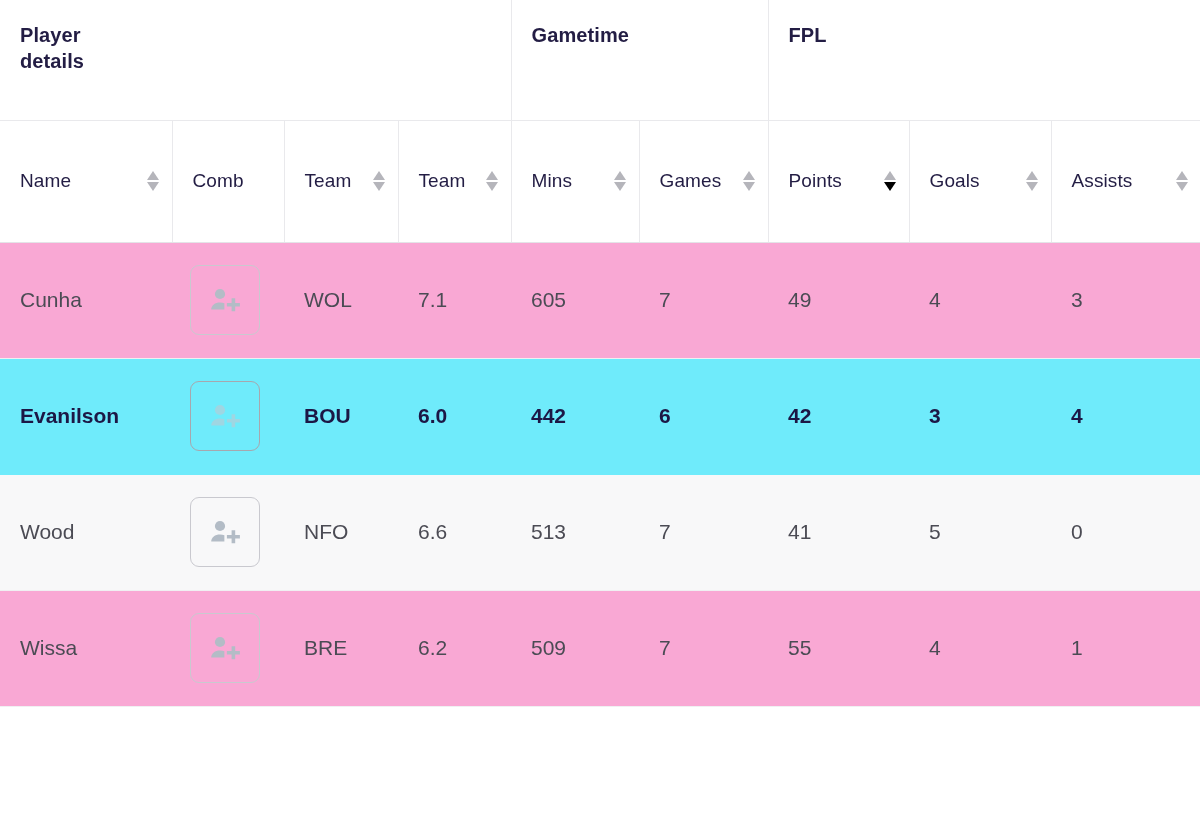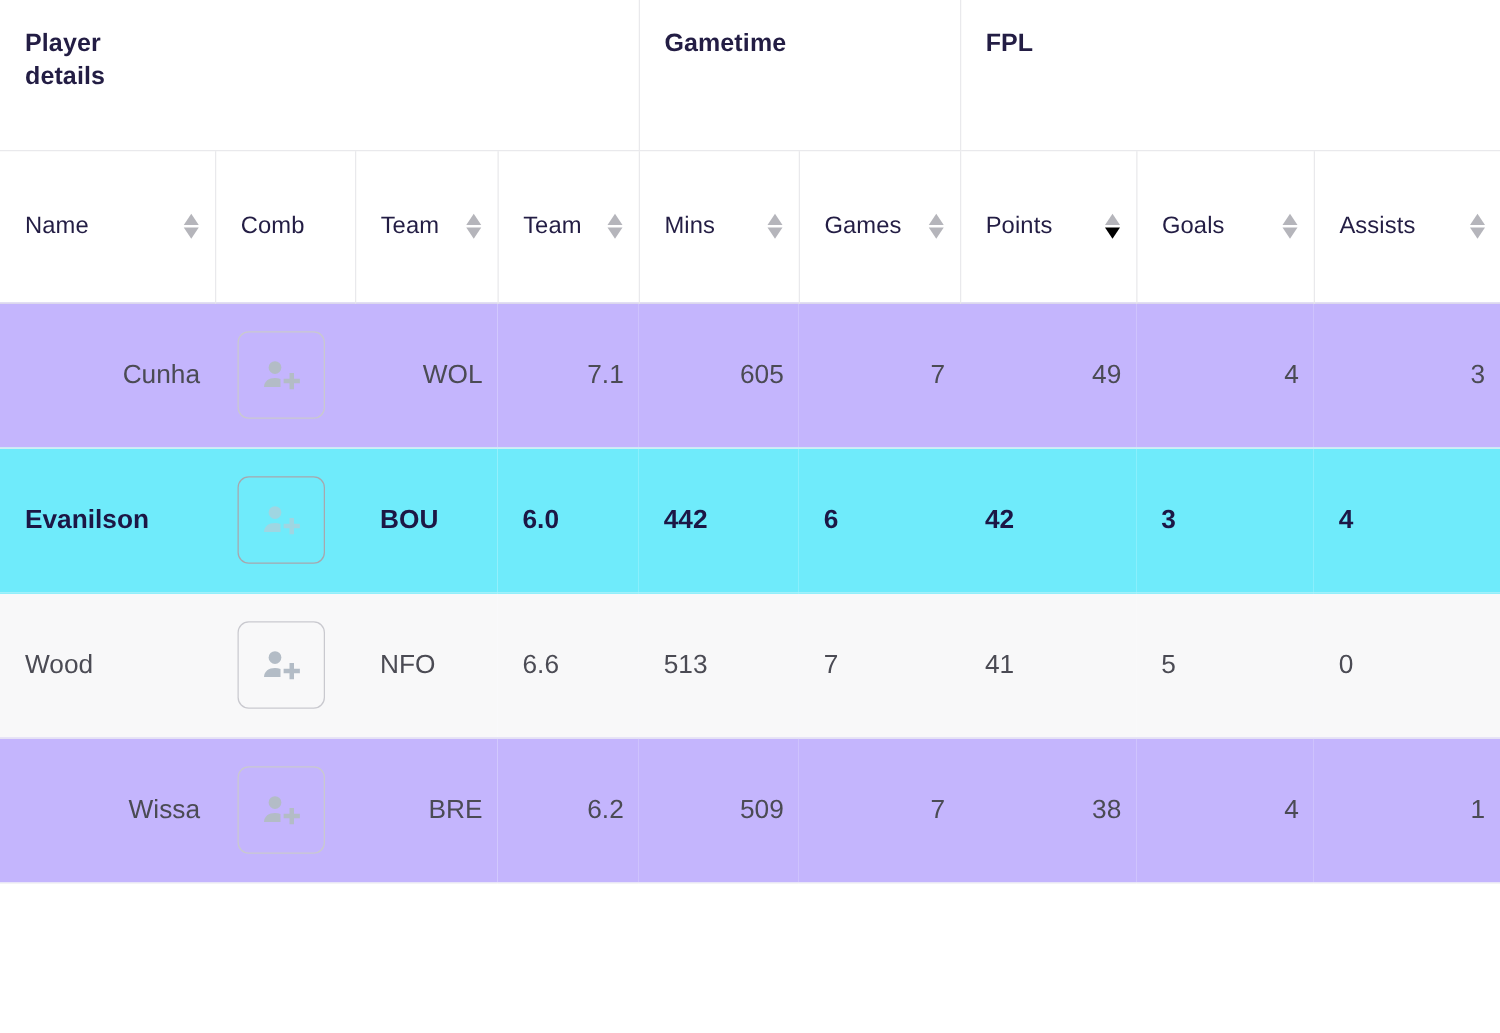--- a/index.html
+++ b/index.html
@@ -115,21 +115,21 @@
   tbody tr { height: 116px; }
   tbody tr td {
     padding: 0 12px 0 20px;
     font-size: 21px;
     font-weight: 400;
     color: #4b4b54;
     vertical-align: middle;
     border-bottom: 1px solid #f0f0f2;
     box-sizing: border-box;
   }
-  tbody tr.odd  { background: #c4b5fd; text-align: right; }
+  tbody tr.odd  { background: #f9a8d4; }
   tbody tr.even { background: #f8f8f9; }
   tbody tr.selected { background: #6febfb; }
   tbody tr.selected td {
     color: #1c1745;
     font-weight: 700;
     border-bottom-color: #6febfb;
   }
 
   
   .add-btn {
@@ -340,19 +340,19 @@
                 <circle class="add-icon-fill" cx="10" cy="7" r="5.1"></circle>
                 <path class="add-icon-fill" d="M1.2 22.6c0-4.6 3.9-7.2 8.8-7.2 1.6 0 3.1.3 4.4.8v6.4z"></path>
                 <path class="add-icon-fill" d="M21.6 11.3h3.6v4.7h4.7v3.6h-4.7v4.7h-3.6v-4.7h-4.7v-3.6h4.7z"></path>
               </svg>
             </div>
           </td>
           <td>BRE</td>
           <td>6.2</td>
           <td>509</td>
           <td>7</td>
-          <td>38</td>
+          <td>55</td>
           <td>4</td>
           <td>1</td>
         </tr>
       </tbody>
   </table>
 </div>
 
 </body></html>

